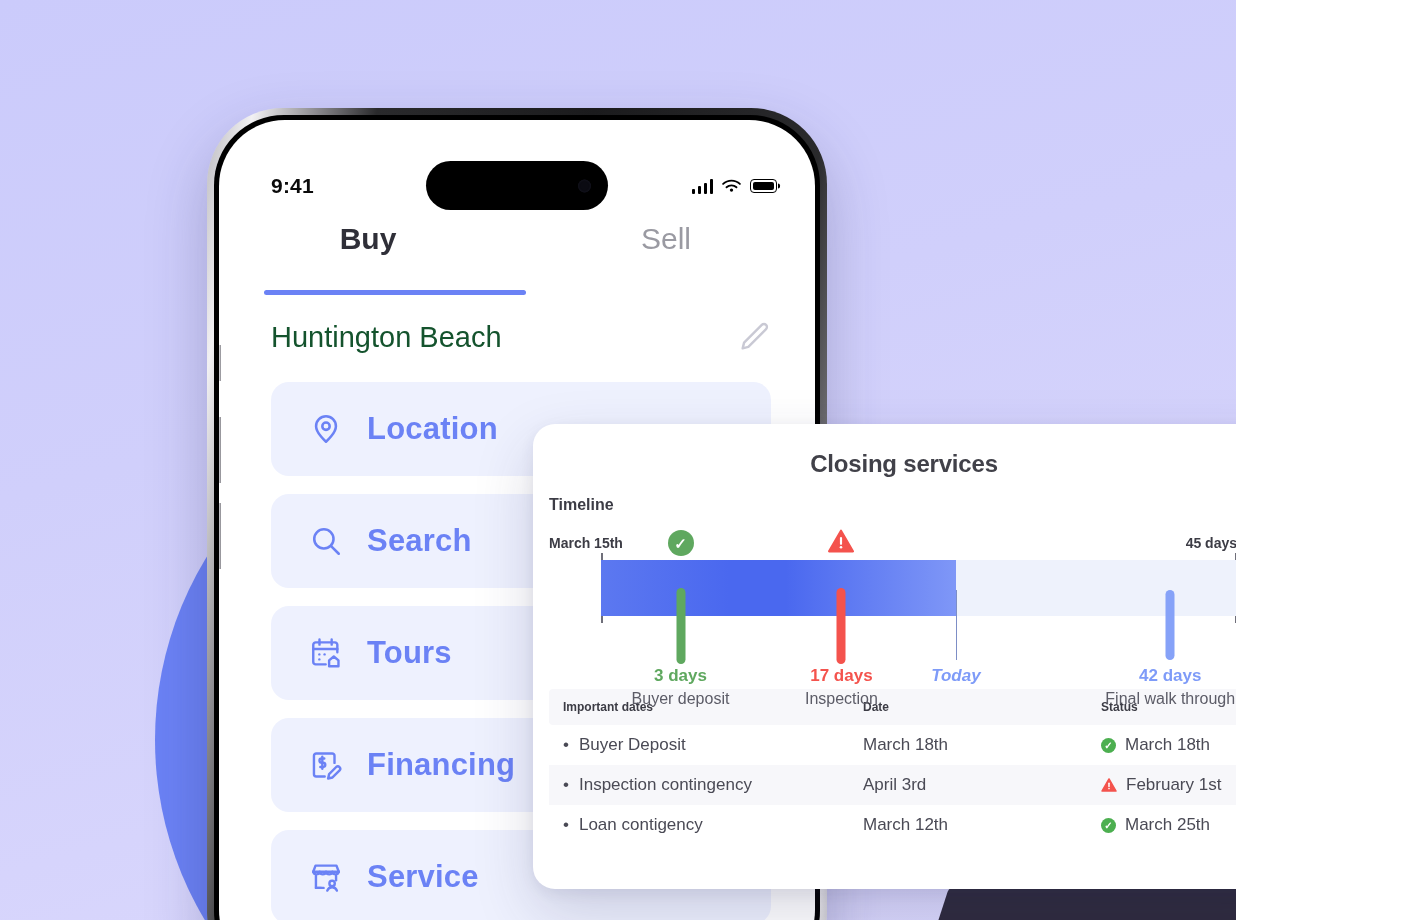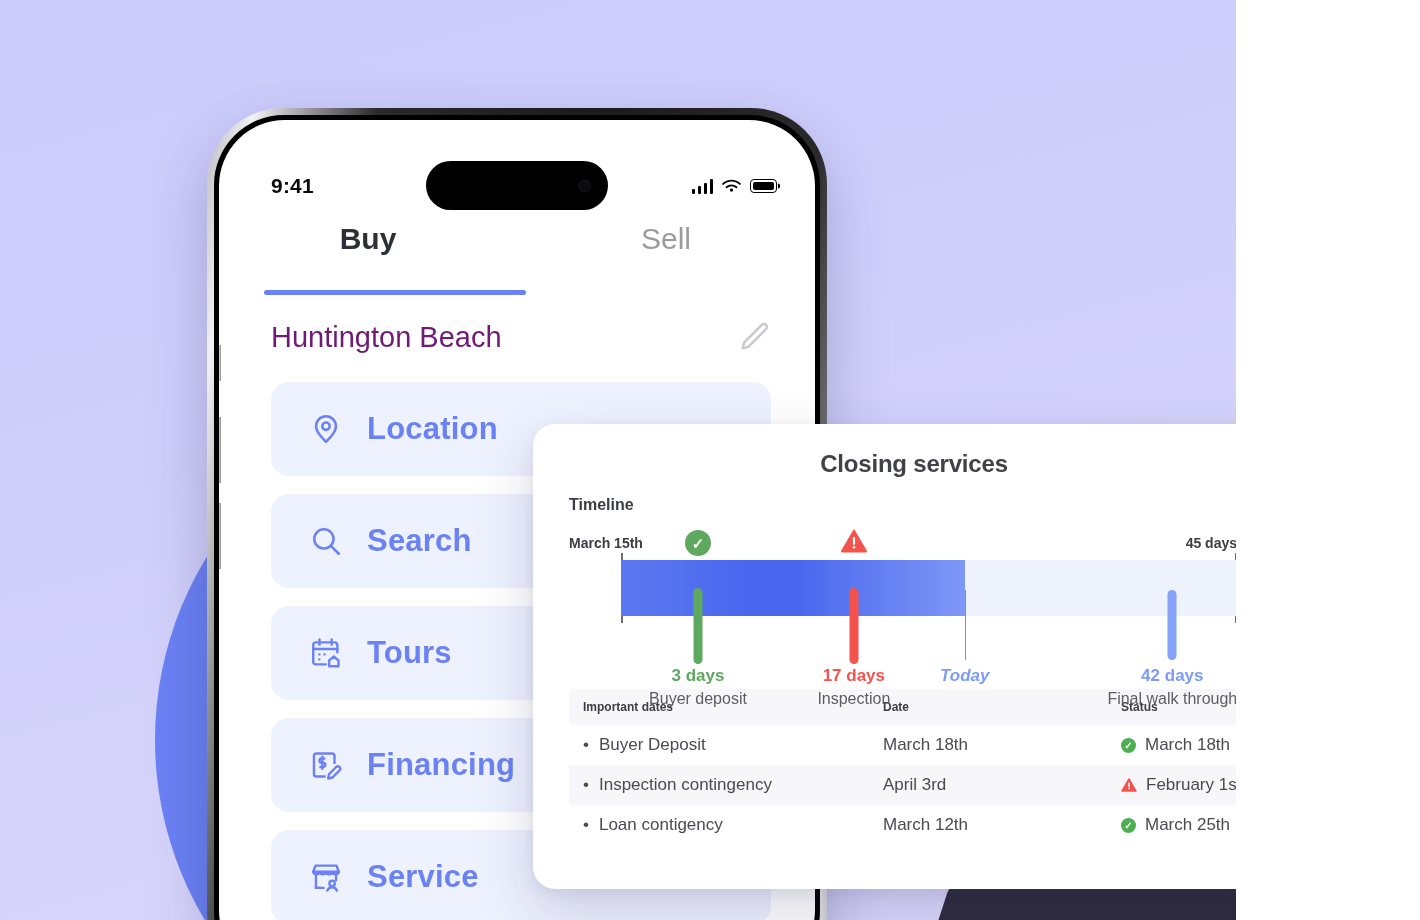--- a/index.html
+++ b/index.html
@@ -180,21 +180,21 @@
     top: 200px;
     left: 52px;
     right: 44px;
     display: flex;
     align-items: center;
     justify-content: space-between;
   }
   .city-name {
     font-size: 29px;
     font-weight: 500;
-    color: #701a75;
+    color: #14532d;
   }
   .pencil-icon { width: 34px; height: 34px; color: #c9c9d4; }
 
   
   .menu {
     position: absolute;
     top: 262px;
     left: 52px;
     right: 44px;
     display: flex;
@@ -221,21 +221,21 @@
   
   .card {
     position: absolute;
     left: 533px;
     top: 424px;
     width: 760px;
     height: 465px;
     background: #fff;
     border-radius: 22px;
     box-shadow: 0 24px 60px rgba(45,45,95,0.18), 0 4px 14px rgba(45,45,95,0.08);
-    padding: 26px 34px 0 36px;
+    padding: 26px 34px 0 16px;
   }
   .card-title {
     text-align: center;
     font-size: 24px;
     font-weight: 700;
     color: #414149;
     letter-spacing: -0.2px;
     margin-bottom: 18px;
   }
   .timeline-label {

